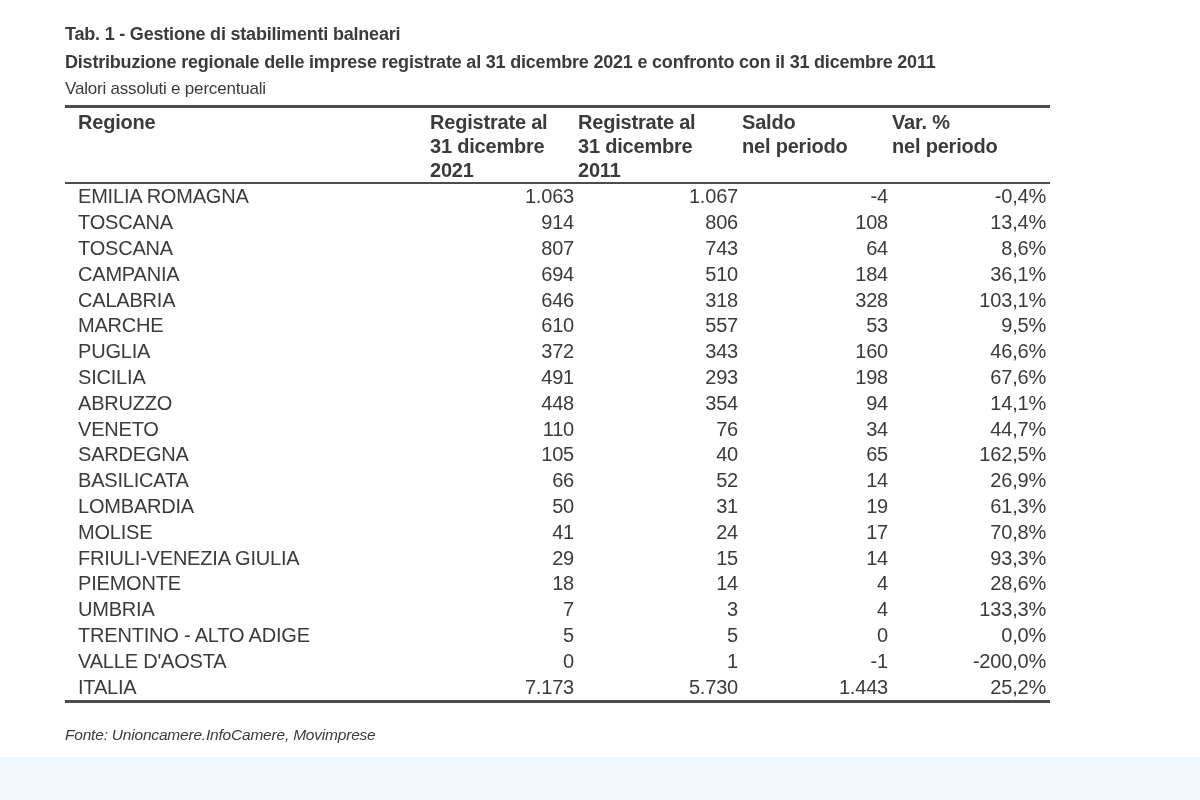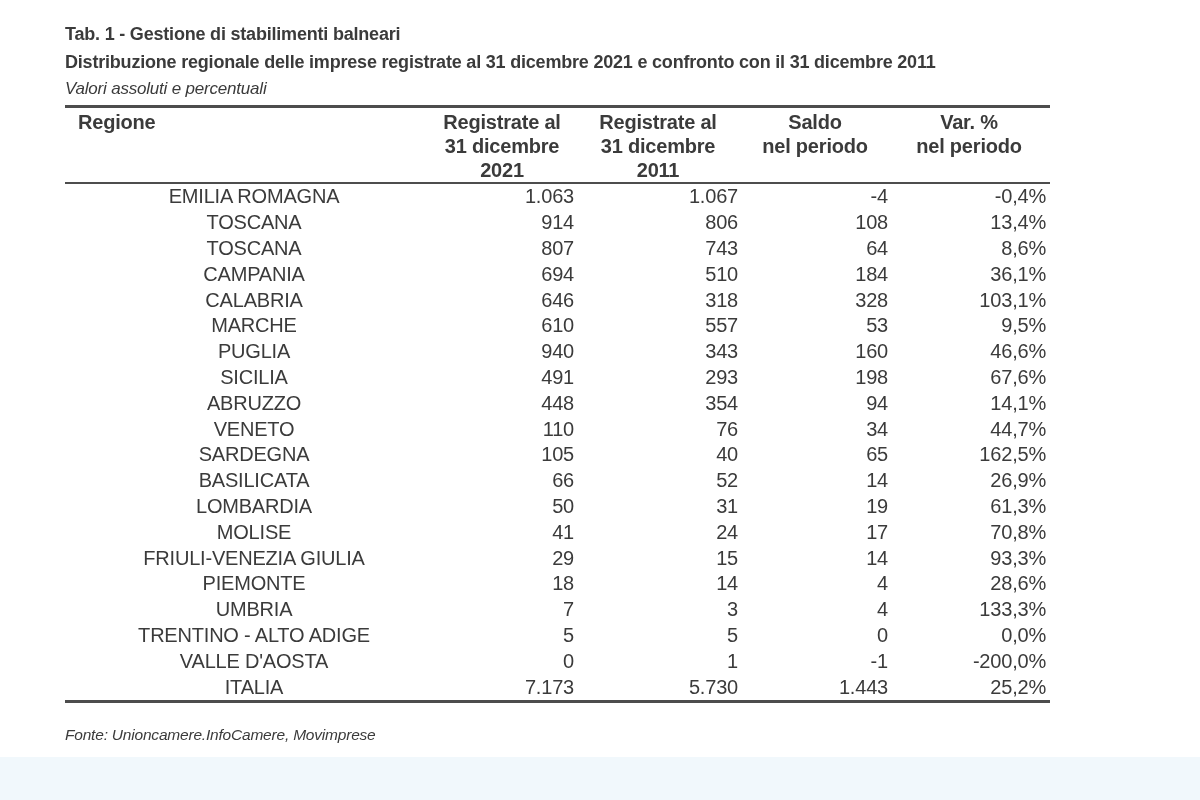--- a/index.html
+++ b/index.html
@@ -25,63 +25,62 @@
   }
   .title-line1, .title-line2 {
     font-size: 18px;
     font-weight: bold;
     line-height: 28px;
     letter-spacing: -0.2px;
     white-space: nowrap;
   }
   .title-line3 {
     font-size: 17px;
-    font-style: italic;
     line-height: 26px;
     letter-spacing: -0.2px;
     margin-bottom: 3px;
   }
   table.data-table {
     border-collapse: collapse;
     table-layout: fixed;
     width: 985px;
     border-top: 3px solid var(--rule-color, #4d4d4d);
     border-bottom: 3px solid var(--rule-color, #4d4d4d);
     font-size: 20px;
   }
   col.c-regione { width: 365px; }
   col.c-reg2021 { width: 148px; }
   col.c-reg2011 { width: 164px; }
   col.c-saldo   { width: 150px; }
   col.c-var     { width: 158px; }
   thead th {
     font-weight: bold;
     vertical-align: top;
-    text-align: center;
+    text-align: left;
     white-space: pre-line;
     line-height: 24px;
     height: 72px;
     padding: 2px 4px 0 0;
     border-bottom: 2px solid var(--rule-color, #4d4d4d);
     letter-spacing: -0.2px;
   }
   thead th.h-regione {
     text-align: left;
     padding-left: 13px;
   }
   tbody td, tfoot td {
     height: 25.8px;
     padding: 0 4px 0 0;
     text-align: right;
     white-space: nowrap;
     letter-spacing: -0.2px;
     vertical-align: middle;
   }
   tbody td:first-child, tfoot td:first-child {
-    text-align: center;
+    text-align: left;
     padding-left: 13px;
     padding-right: 0;
   }
   tfoot td {
     font-weight: normal;
     height: 26px;
   }
   .source-note {
     font-size: 15.5px;
     font-style: italic;
@@ -169,21 +168,21 @@
           </tr>
           <tr>
             <td>MARCHE</td>
             <td>610</td>
             <td>557</td>
             <td>53</td>
             <td>9,5%</td>
           </tr>
           <tr>
             <td>PUGLIA</td>
-            <td>940</td>
+            <td>372</td>
             <td>343</td>
             <td>160</td>
             <td>46,6%</td>
           </tr>
           <tr>
             <td>SICILIA</td>
             <td>491</td>
             <td>293</td>
             <td>198</td>
             <td>67,6%</td>

